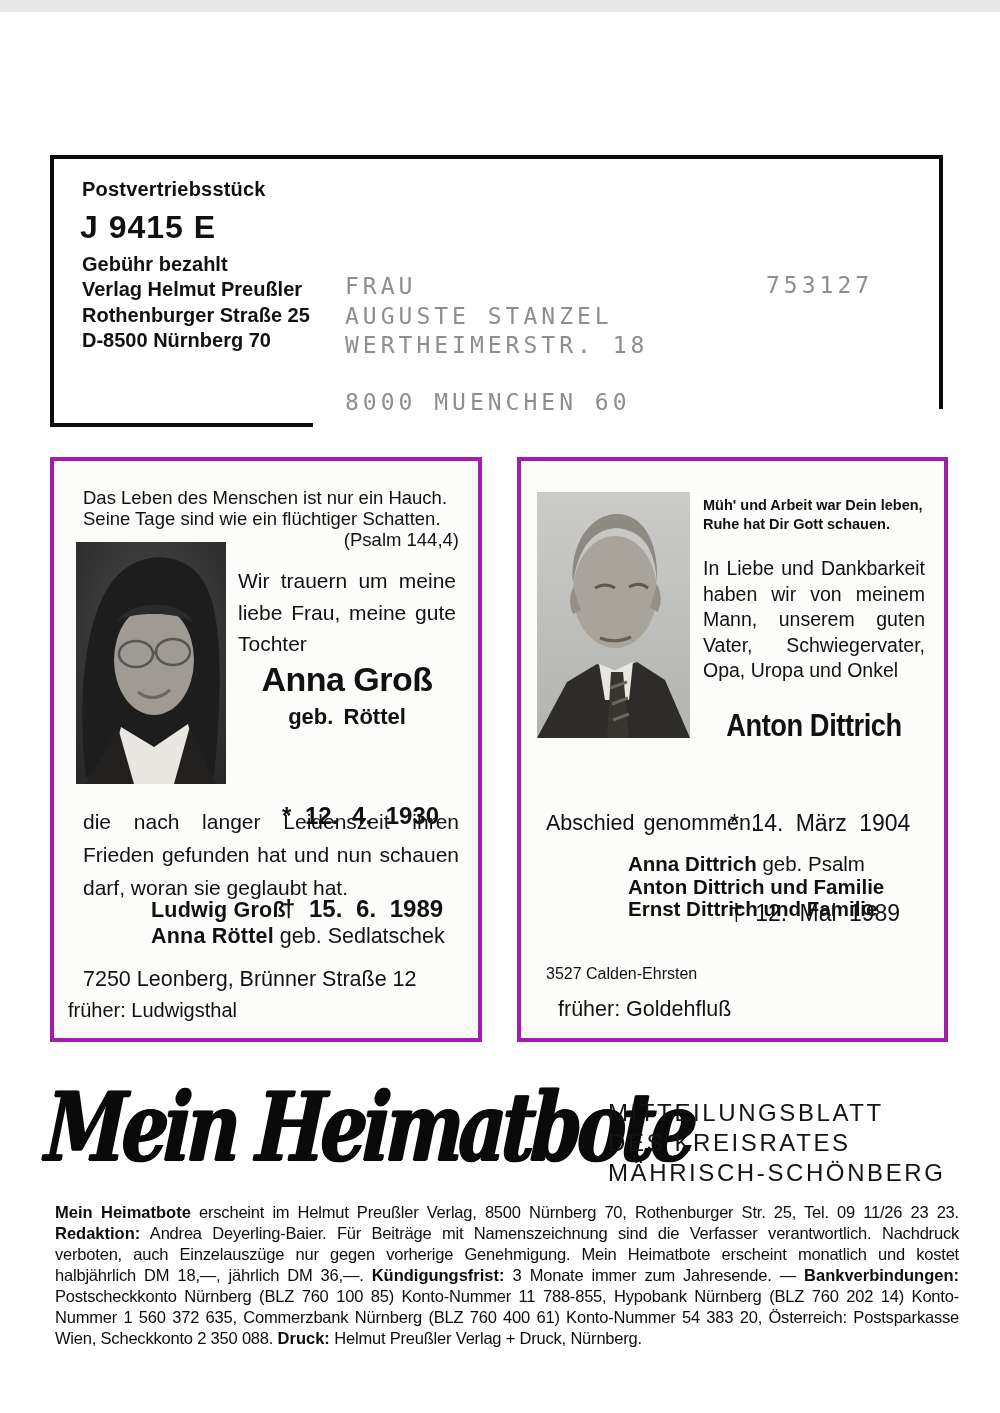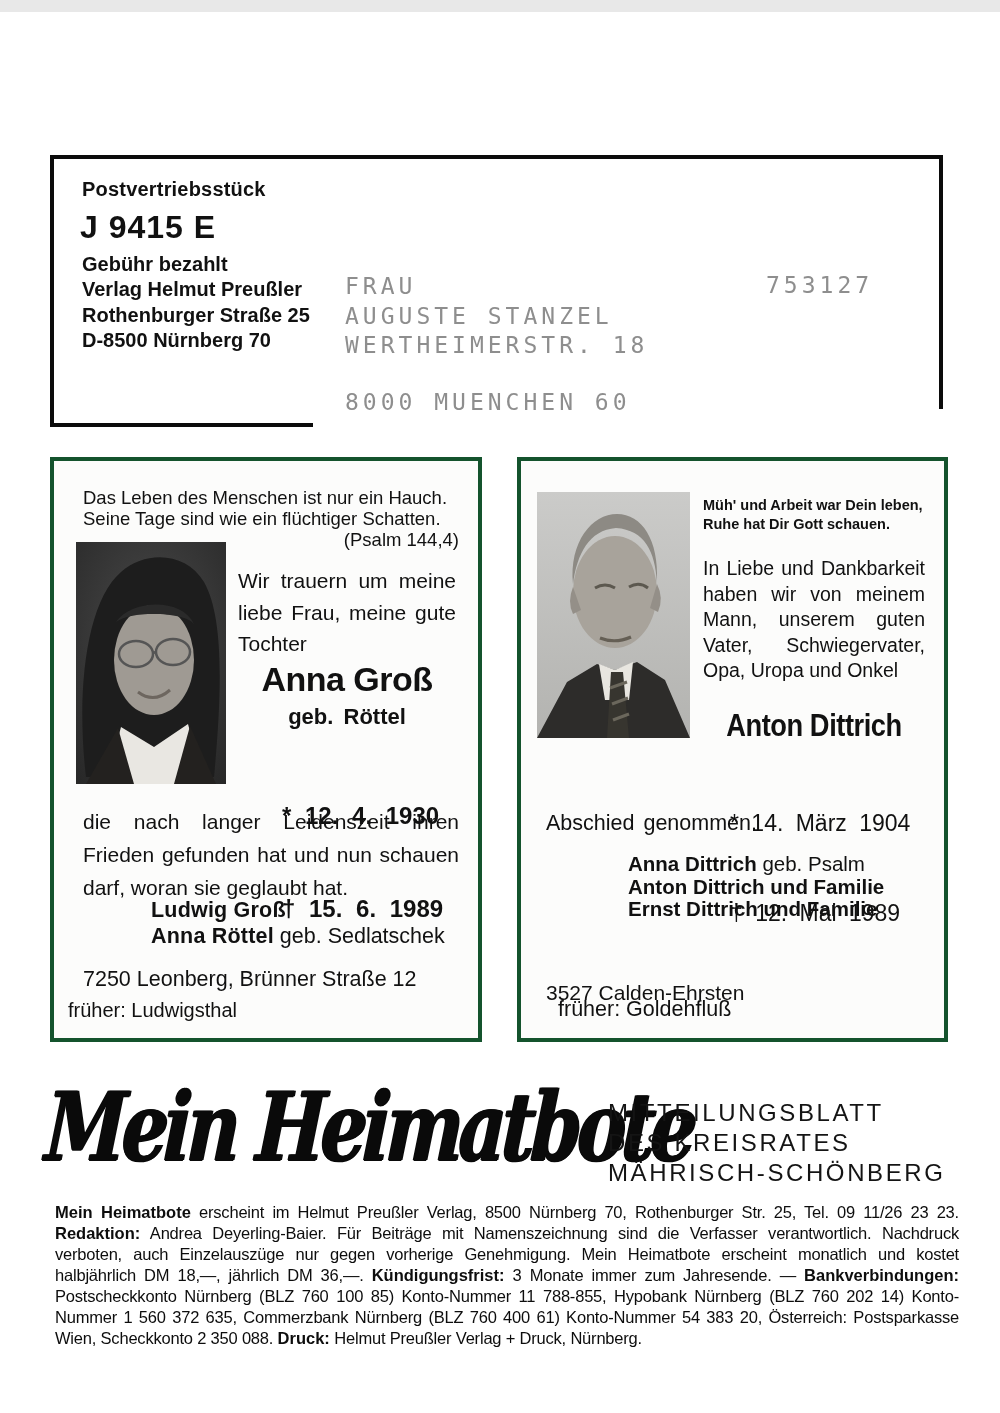--- a/index.html
+++ b/index.html
@@ -17,21 +17,21 @@
   .sender{left:82px;top:240px;font-size:20px;font-weight:bold;line-height:25.4px;}
   .dotmatrix{
     font-family:"DejaVu Sans Mono",monospace;color:#8e8e8e;
     font-size:23px;letter-spacing:4px;white-space:nowrap;
   }
   .recipient{left:345px;top:260px;line-height:29.5px;}
   .recipient-city{margin-top:27px;}
   .subscriber-no{left:766px;top:260px;}
 
   
-  .obit{border:4px solid #14532d;background:#fcfcfb;}
+  .obit{border:4px solid #a21caf;background:#fcfcfb;}
   .obit-left{left:50px;top:445px;width:424px;height:577px;}
   .obit-right{left:517px;top:445px;width:423px;height:577px;}
   .quote-l{left:29px;top:26px;width:376px;font-size:18.5px;line-height:21px;}
   .quote-src{text-align:right;}
   .photo-frame{overflow:hidden;}
   .photo-l{left:22px;top:81px;width:150px;height:242px;}
   .col-l{left:184px;width:218px;}
   .intro-l{top:104px;font-size:21px;line-height:31.5px;text-align:justify;}
   .name-l{top:199px;font-size:34px;font-weight:bold;text-align:center;letter-spacing:-.5px;}
   .maiden-l{top:243px;font-size:22px;font-weight:bold;text-align:center;word-spacing:4px;}
@@ -44,21 +44,21 @@
   .addr2-l{left:14px;top:538px;font-size:20px;}
 
   .photo-r{left:16px;top:31px;width:153px;height:246px;}
   .quote-r{left:182px;top:35px;width:232px;font-size:14.5px;font-weight:bold;line-height:19px;}
   .intro-r{left:182px;top:95px;width:222px;font-size:19.5px;line-height:25.5px;text-align:justify;}
   .name-r{left:170px;top:247px;width:246px;font-size:31px;font-weight:bold;text-align:center;
           transform:scaleX(.88);transform-origin:center;letter-spacing:-.5px;}
   .dates-r{left:209px;top:287px;font-size:23px;line-height:30px;word-spacing:6px;}
   .farewell-r{left:25px;top:350px;font-size:21.5px;word-spacing:3px;}
   .mourners-r{left:107px;top:392px;font-size:20.5px;line-height:22.6px;}
-  .addr1-r{left:25px;top:520px;font-size:21px;}
+  .addr1-r{left:25px;top:504px;font-size:16px;}
   .addr2-r{left:37px;top:536px;font-size:21.5px;}
 
   
   .logo{
     left:42px;top:1046px;width:640px;height:140px;line-height:138px;
     font-family:"DejaVu Serif",serif;font-style:italic;font-weight:bold;
     font-size:95px;letter-spacing:-6px;color:#0a0a0a;white-space:nowrap;
     transform:scaleX(.77) skewX(-4deg);transform-origin:left bottom;
     text-shadow:1.6px 0 0 #0a0a0a,-1px 0 0 #0a0a0a,0 1px 0 #0a0a0a;
   }

